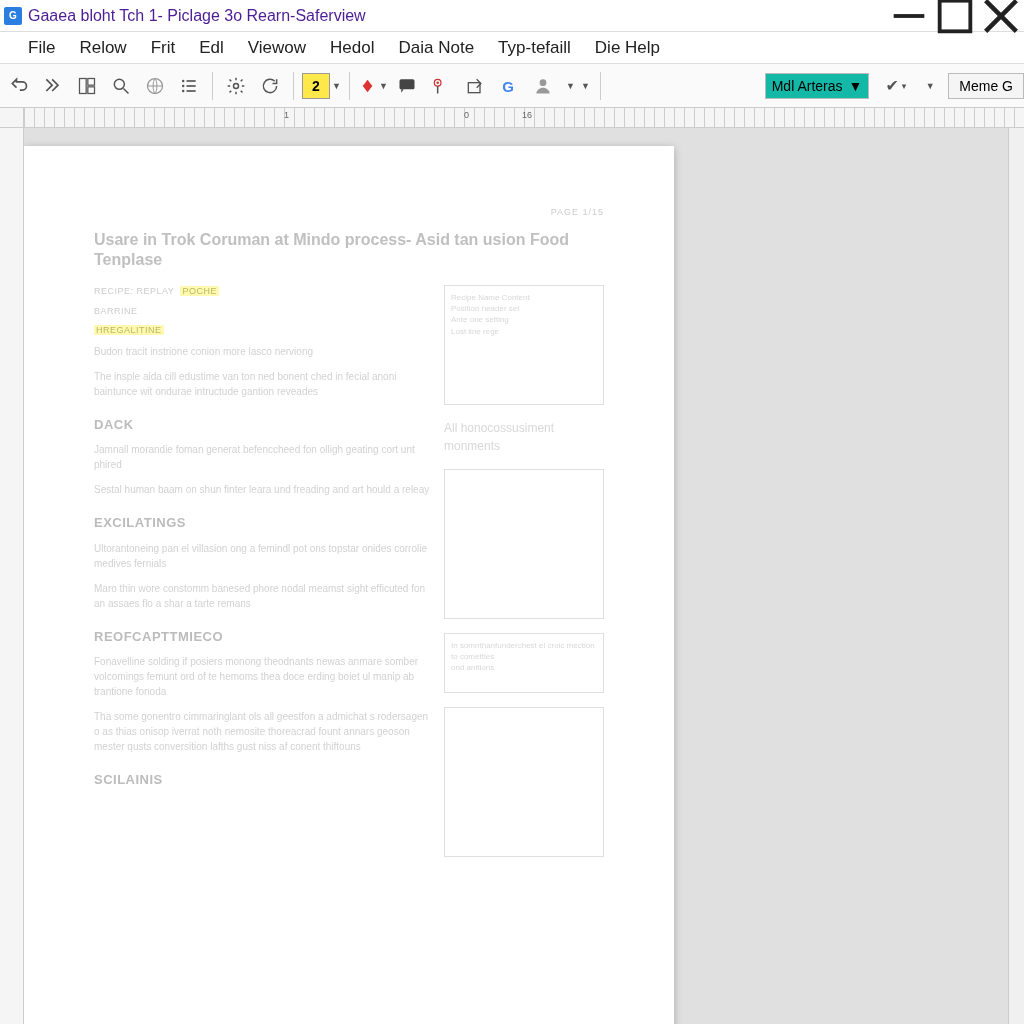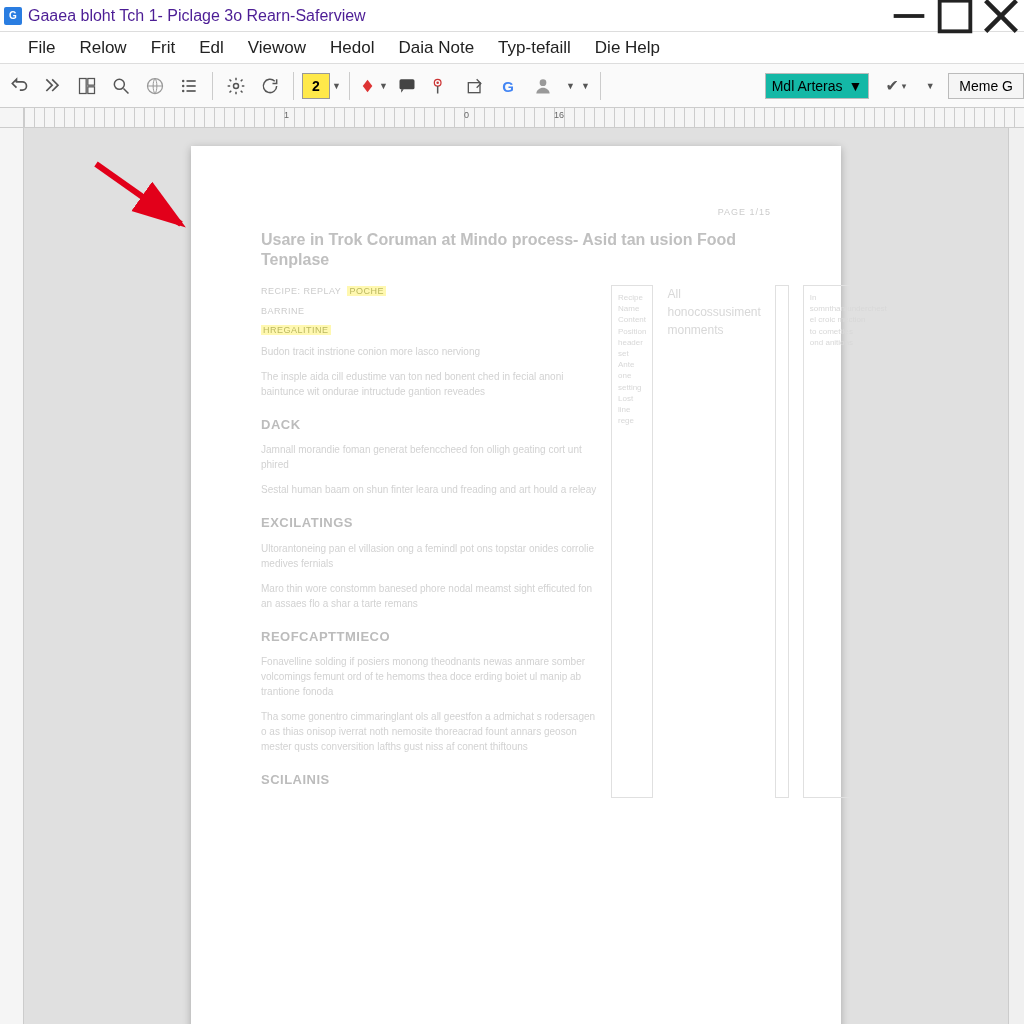--- a/index.html
+++ b/index.html
@@ -30,40 +30,40 @@
 
 
 .rulerrow { height: 20px; background: #f5f5f5; border-bottom: 1px solid #ccc; display: flex; }
 .ruler-corner { width: 24px; height: 20px; border-right: 1px solid #ccc; }
 .ruler-h { flex: 1; height: 20px; position: relative; background: repeating-linear-gradient(to right, #ccc 0 1px, transparent 1px 10px); font-size: 8px; color: #666; }
 .ruler-h .tick { position: absolute; top: 2px; font-size: 9px; }
 
 
 .mainarea { display: flex; height: calc(1024px - 32px - 32px - 44px - 20px); background: #e0e0e0; position: relative; }
 .ruler-v { width: 24px; background: #f5f5f5; border-right: 1px solid #ccc; }
-.canvas { flex: 1; overflow: auto; position: relative; display: flex; justify-content: center; padding-top: 18px; }
+.canvas { flex: 1; overflow: auto; position: relative; display: flex; padding-top: 18px; }
 .vscroll { width: 16px; background: #f0f0f0; border-left: 1px solid #ccc; }
 
 
 .page { width: 650px; height: 900px; background: #fff; box-shadow: 0 2px 8px rgba(0,0,0,0.25); position: relative; padding: 60px 70px 40px 70px; }
 
 
 .redarrow { position: absolute; left: 62px; top: 26px; pointer-events: none; }
 
 
 .docbody { color: #c8c8c8; font-size: 11px; line-height: 1.5; }
 .doctitle { font-size: 16px; font-weight: bold; color: #c0c0c0; margin-bottom: 14px; line-height: 1.3; }
 .pgnum { text-align: right; font-size: 9px; color: #ccc; margin-bottom: 10px; letter-spacing: 1px; }
 .meta { font-size: 9px; color: #ccc; margin-bottom: 6px; letter-spacing: 0.5px; text-transform: uppercase; }
 .hl { background: #fff8b0; color: #bbb860; padding: 0 2px; font-size: 9px; }
 .sect { font-size: 13px; font-weight: bold; color: #bcbcbc; margin-top: 16px; margin-bottom: 8px; letter-spacing: 0.5px; }
 .para { color: #d2d2d2; font-size: 10px; line-height: 1.5; margin-bottom: 10px; }
 .twocol { display: flex; gap: 14px; }
 .leftcol { flex: 1; }
-.rightcol { width: 160px; display: flex; flex-direction: row; gap: 14px; }
+.rightcol { width: 160px; display: flex; flex-direction: column; gap: 14px; }
 .sidebox { border: 1px solid #e0e0e0; min-height: 120px; padding: 6px; font-size: 8px; color: #d8d8d8; line-height: 1.4; }
 .sidebox.tall { min-height: 150px; }
 </style>
 </head>
 <body>
 
 <div class="titlebar">
   <div class="appicon">G</div>
   <div class="title">Gaaea bloht Tch 1- Piclage 3o Rearn-Saferview</div>
   <div class="winbtns">
@@ -211,21 +211,21 @@
       <span class="caret">▼</span>
     </div>
   <div class="memebtn">Meme G</div>
 </div>
 
 <div class="rulerrow">
   <div class="ruler-corner"></div>
   <div class="ruler-h">
     <span class="tick" style="left:260px;">1</span>
     <span class="tick" style="left:440px;">0</span>
-    <span class="tick" style="left:530px;">16</span>
+    <span class="tick" style="left:498px;">16</span>
   </div>
 </div>
 
 <div class="mainarea">
   <div class="ruler-v"></div>
   <div class="canvas">
 
     <svg class="redarrow" width="120" height="90">
       <defs>
           <marker id="ah" markerWidth="10" markerHeight="10" refX="8" refY="3" orient="auto">

